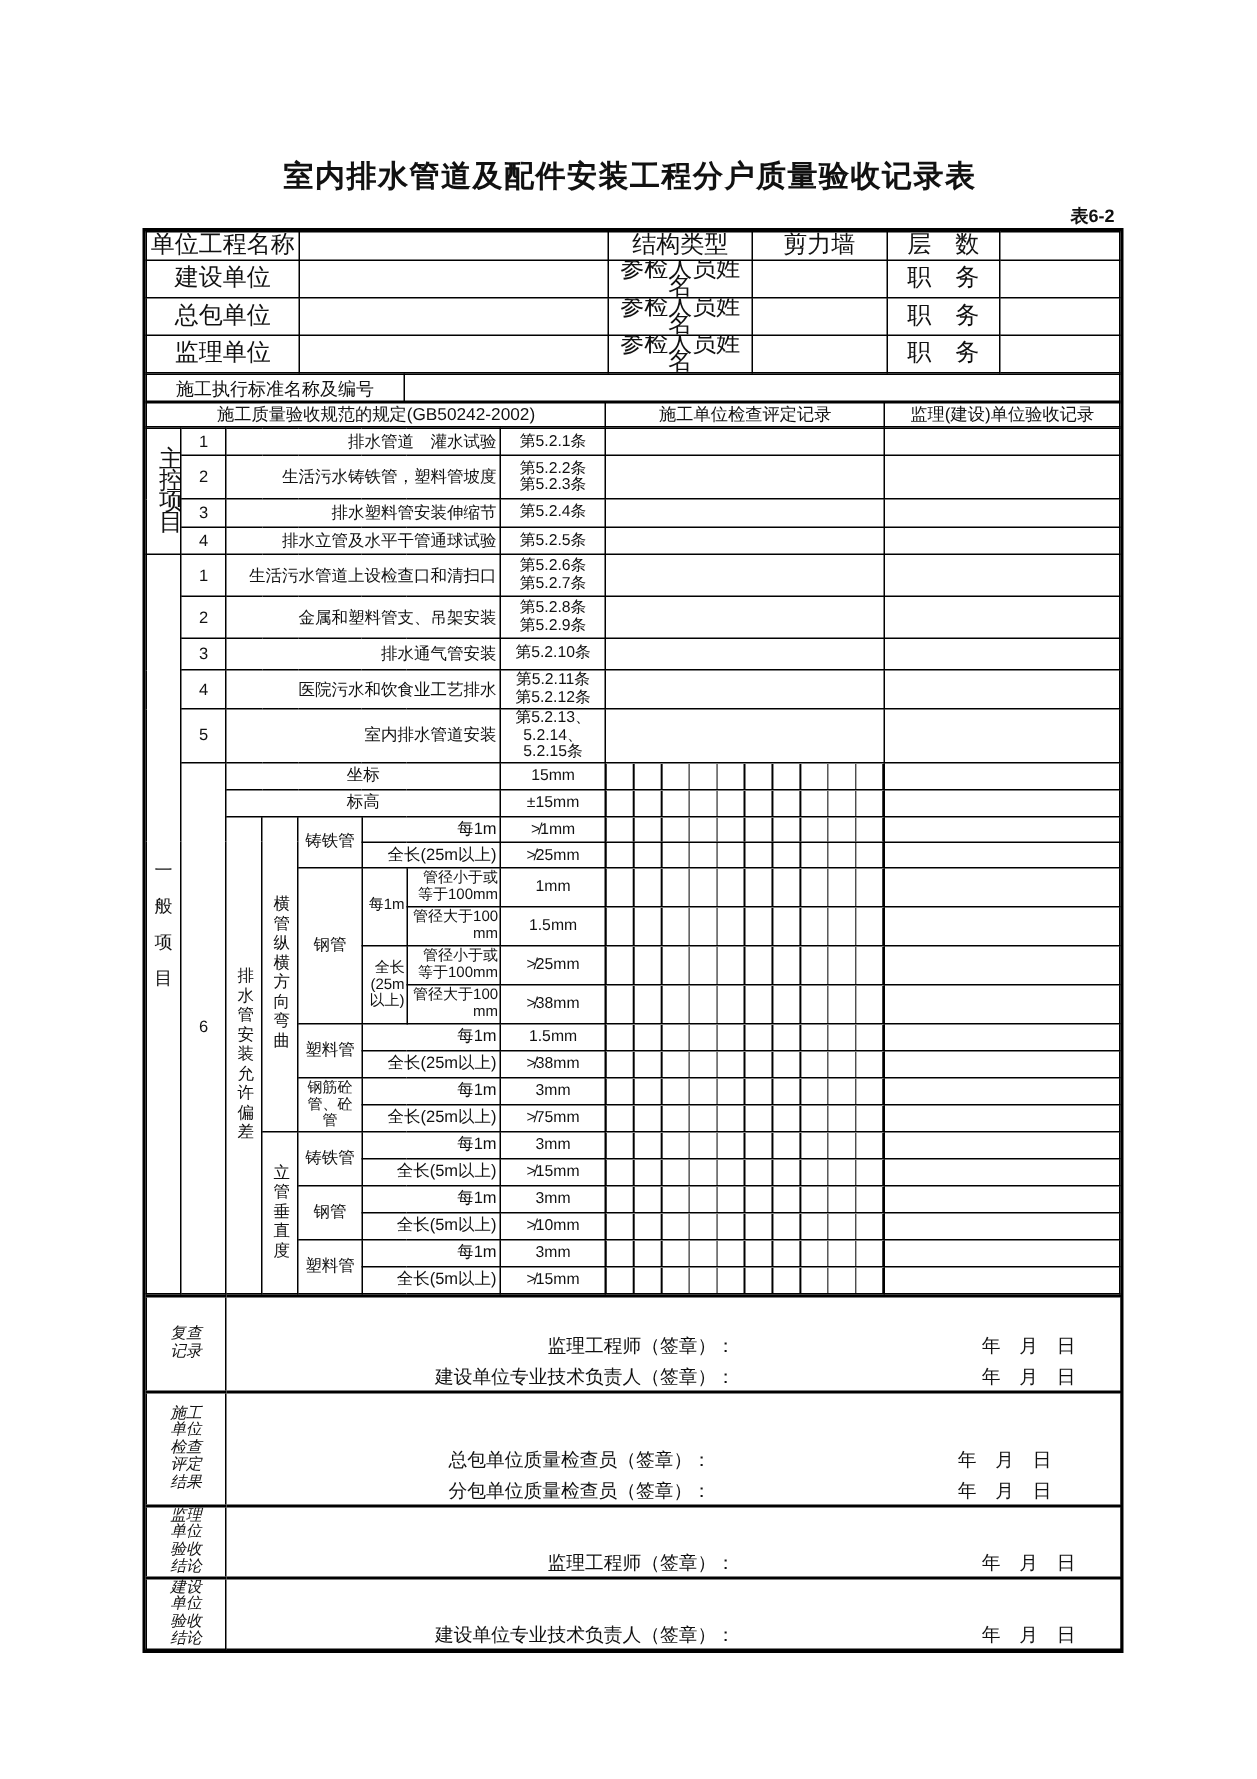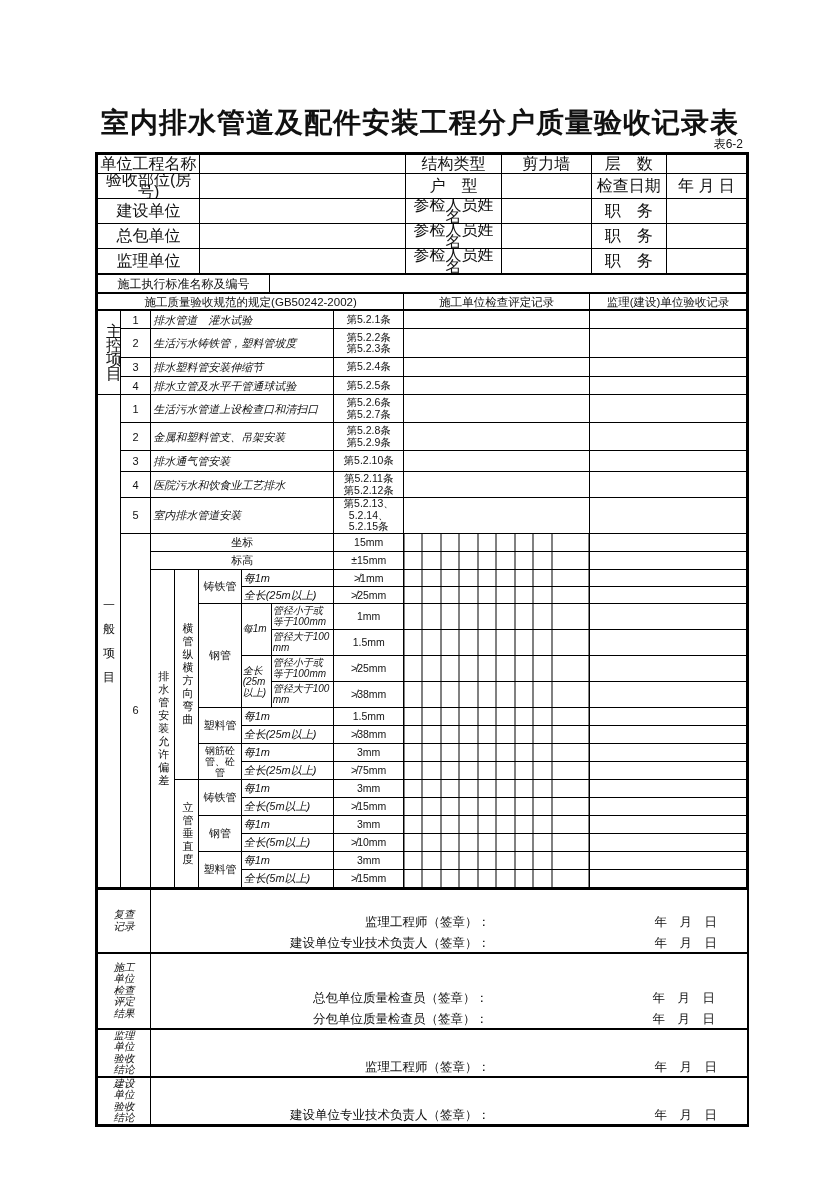--- a/index.html
+++ b/index.html
@@ -1,26 +1,26 @@
 <!DOCTYPE html>
 <html><head>
 <meta charset="utf-8">
 <style>
   html,body{margin:0;padding:0;}
   .page{position:relative;width:838px;height:1186px;background:#ffffff;
         font-family:"Liberation Sans","DejaVu Sans",sans-serif;color:#111;}
   .title{position:absolute;left:95px;top:104px;width:650px;text-align:center;
-         font-size:28px;font-weight:bold;letter-spacing:1px;}
-  .formno{position:absolute;left:95px;top:136px;width:648px;text-align:right;font-size:12px;}
+         font-size:20px;font-weight:bold;letter-spacing:1px;}
+  .formno{position:absolute;left:95px;top:136px;width:648px;text-align:right;font-size:12px;font-weight:bold;}
   .sheet{position:absolute;left:95px;top:152px;width:650px;border:2px solid #000;}
   table{border-collapse:collapse;table-layout:fixed;width:650px;}
   td{border:1px solid #000;padding:0 2px;font-size:11px;line-height:12px;
      overflow:hidden;vertical-align:middle;box-sizing:border-box;}
   .c{text-align:center;}
-  .l{text-align:left;font-style:italic;}
+  .l{text-align:right;}
   .clause{font-size:10.5px;text-align:center;white-space:pre-line;line-height:11.5px;padding:0;}
   .val{font-size:10.5px;text-align:center;}
   .grid{padding:0;background-image:repeating-linear-gradient(to right,
         transparent 0,transparent 17.5px,#000 17.5px,#000 18.5px);}
   .vs{width:13px;margin:0 auto;word-break:break-all;line-height:13px;font-size:11px;text-align:right;}
   .vsp{width:14px;margin:0 auto;word-break:break-all;line-height:24px;font-size:12px;text-align:center;}
   .v2{width:28px;margin:0 auto;word-break:break-all;line-height:14px;font-size:16px;text-align:center;}
   .flab{white-space:pre-line;line-height:11.5px;font-size:10.5px;text-align:center;padding:0;font-style:italic;}
   .info td{font-size:16px;}
   .thick-top td{border-top:2px solid #000;}
@@ -50,28 +50,20 @@
       <tbody>
           <tr style="height:19px">
         <td class="c">单位工程名称</td>
         <td></td>
         <td class="c">结构类型</td>
         <td class="c">剪力墙</td>
         <td class="c">层　数</td>
         <td></td>
       </tr>
       <tr style="height:19px">
-        <td class="c">验收部位(房号)</td>
-        <td></td>
-        <td class="c">户　型</td>
-        <td></td>
-        <td class="c">检查日期</td>
-        <td class="c">年 月 日</td>
-      </tr>
-      <tr style="height:19px">
         <td class="c">建设单位</td>
         <td></td>
         <td class="c">参检人员姓名</td>
         <td></td>
         <td class="c">职　务</td>
         <td></td>
       </tr>
       <tr style="height:19px">
         <td class="c">总包单位</td>
         <td></td>
@@ -370,21 +362,21 @@
           </div>
         </td>
       </tr>
       <tr class="thick-top" style="height:76px">
         <td class="flab">施工
 单位
 检查
 评定
 结果</td>
         <td class="signcell">
-          <div style="position:absolute;left:0;right:2px;bottom:0;">
+          <div style="position:absolute;left:0;right:16px;bottom:0;">
             <div class="signline">
               <span class="signlabel">总包单位质量检查员（签章）：</span>
               <span class="signdate">年　月　日</span>
             </div>
             <div class="signline">
               <span class="signlabel">分包单位质量检查员（签章）：</span>
               <span class="signdate">年　月　日</span>
             </div>
           </div>
         </td>

